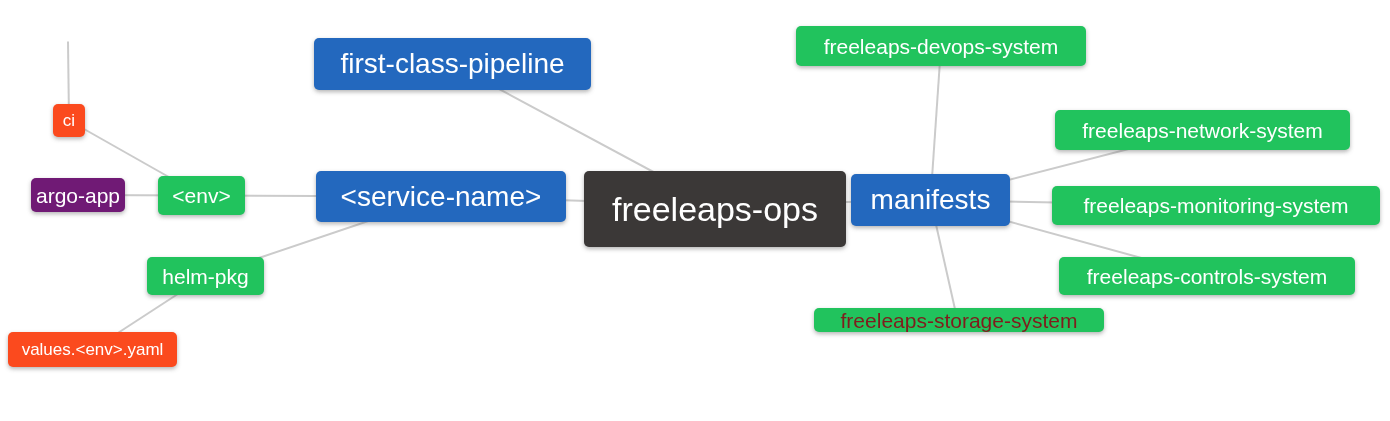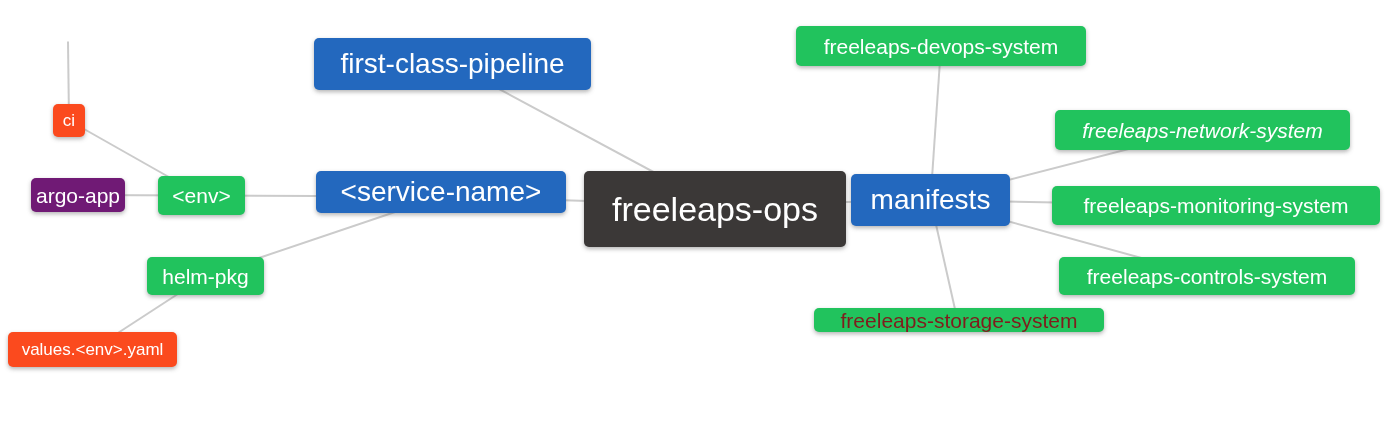--- a/index.html
+++ b/index.html
@@ -47,33 +47,33 @@
     </div>
   <div class="node" style="left: 147px; top: 257px; width: 117px; height: 38px; background: rgb(33, 195, 93); font-size: 21px; color: rgb(255, 255, 255);">
       <span>helm-pkg</span>
     </div>
   <div class="node" style="left: 8px; top: 332px; width: 169px; height: 35px; background: rgb(251, 74, 30); font-size: 17px; color: rgb(255, 255, 255);">
       <span>values.&lt;env&gt;.yaml</span>
     </div>
   <div class="node" style="left: 314px; top: 38px; width: 277px; height: 52px; background: rgb(35, 104, 190); font-size: 28px; color: rgb(255, 255, 255);">
       <span>first-class-pipeline</span>
     </div>
-  <div class="node" style="left: 316px; top: 171px; width: 250px; height: 42px; background: rgb(35, 104, 190); font-size: 28px; color: rgb(255, 255, 255);">
+  <div class="node" style="left: 316px; top: 171px; width: 250px; height: 51px; background: rgb(35, 104, 190); font-size: 28px; color: rgb(255, 255, 255);">
       <span>&lt;service-name&gt;</span>
     </div>
   <div class="node" style="left: 584px; top: 171px; width: 262px; height: 76px; background: rgb(59, 56, 55); font-size: 34px; color: rgb(255, 255, 255);">
       <span>freeleaps-ops</span>
     </div>
   <div class="node" style="left: 851px; top: 174px; width: 159px; height: 52px; background: rgb(35, 104, 190); font-size: 28px; color: rgb(255, 255, 255);">
       <span>manifests</span>
     </div>
   <div class="node" style="left: 796px; top: 26px; width: 290px; height: 40px; background: rgb(33, 195, 93); font-size: 21px; color: rgb(255, 255, 255);">
       <span>freeleaps-devops-system</span>
     </div>
-  <div class="node" style="left: 1055px; top: 110px; width: 295px; height: 40px; background: rgb(33, 195, 93); font-size: 21px; color: rgb(255, 255, 255); font-style: italic;">
+  <div class="node" style="left: 1055px; top: 110px; width: 295px; height: 40px; background: rgb(33, 195, 93); font-size: 21px; color: rgb(255, 255, 255);">
       <span>freeleaps-network-system</span>
     </div>
   <div class="node" style="left: 1052px; top: 186px; width: 328px; height: 39px; background: rgb(33, 195, 93); font-size: 21px; color: rgb(255, 255, 255);">
       <span>freeleaps-monitoring-system</span>
     </div>
   <div class="node" style="left: 1059px; top: 257px; width: 296px; height: 38px; background: rgb(33, 195, 93); font-size: 21px; color: rgb(255, 255, 255);">
       <span>freeleaps-controls-system</span>
     </div>
   <div class="node" style="left: 814px; top: 308px; width: 290px; height: 24px; background: rgb(33, 195, 93); font-size: 21px; color: #7f1d1d;">
       <span>freeleaps-storage-system</span>

